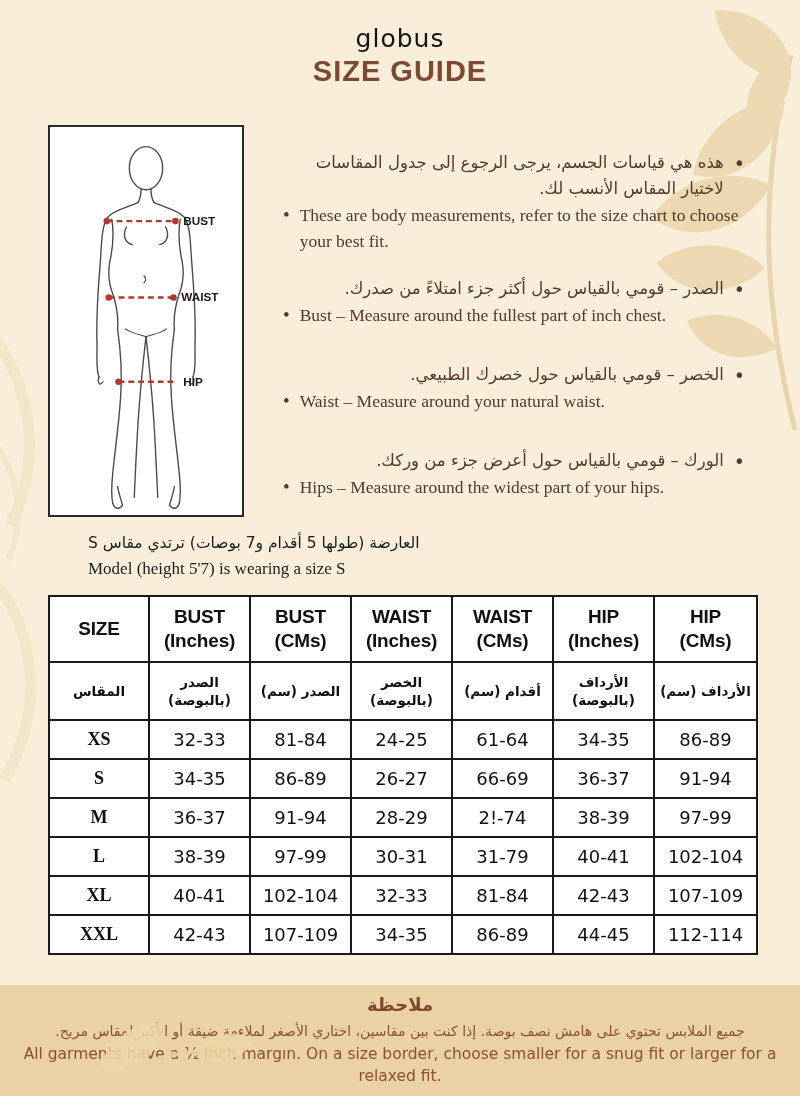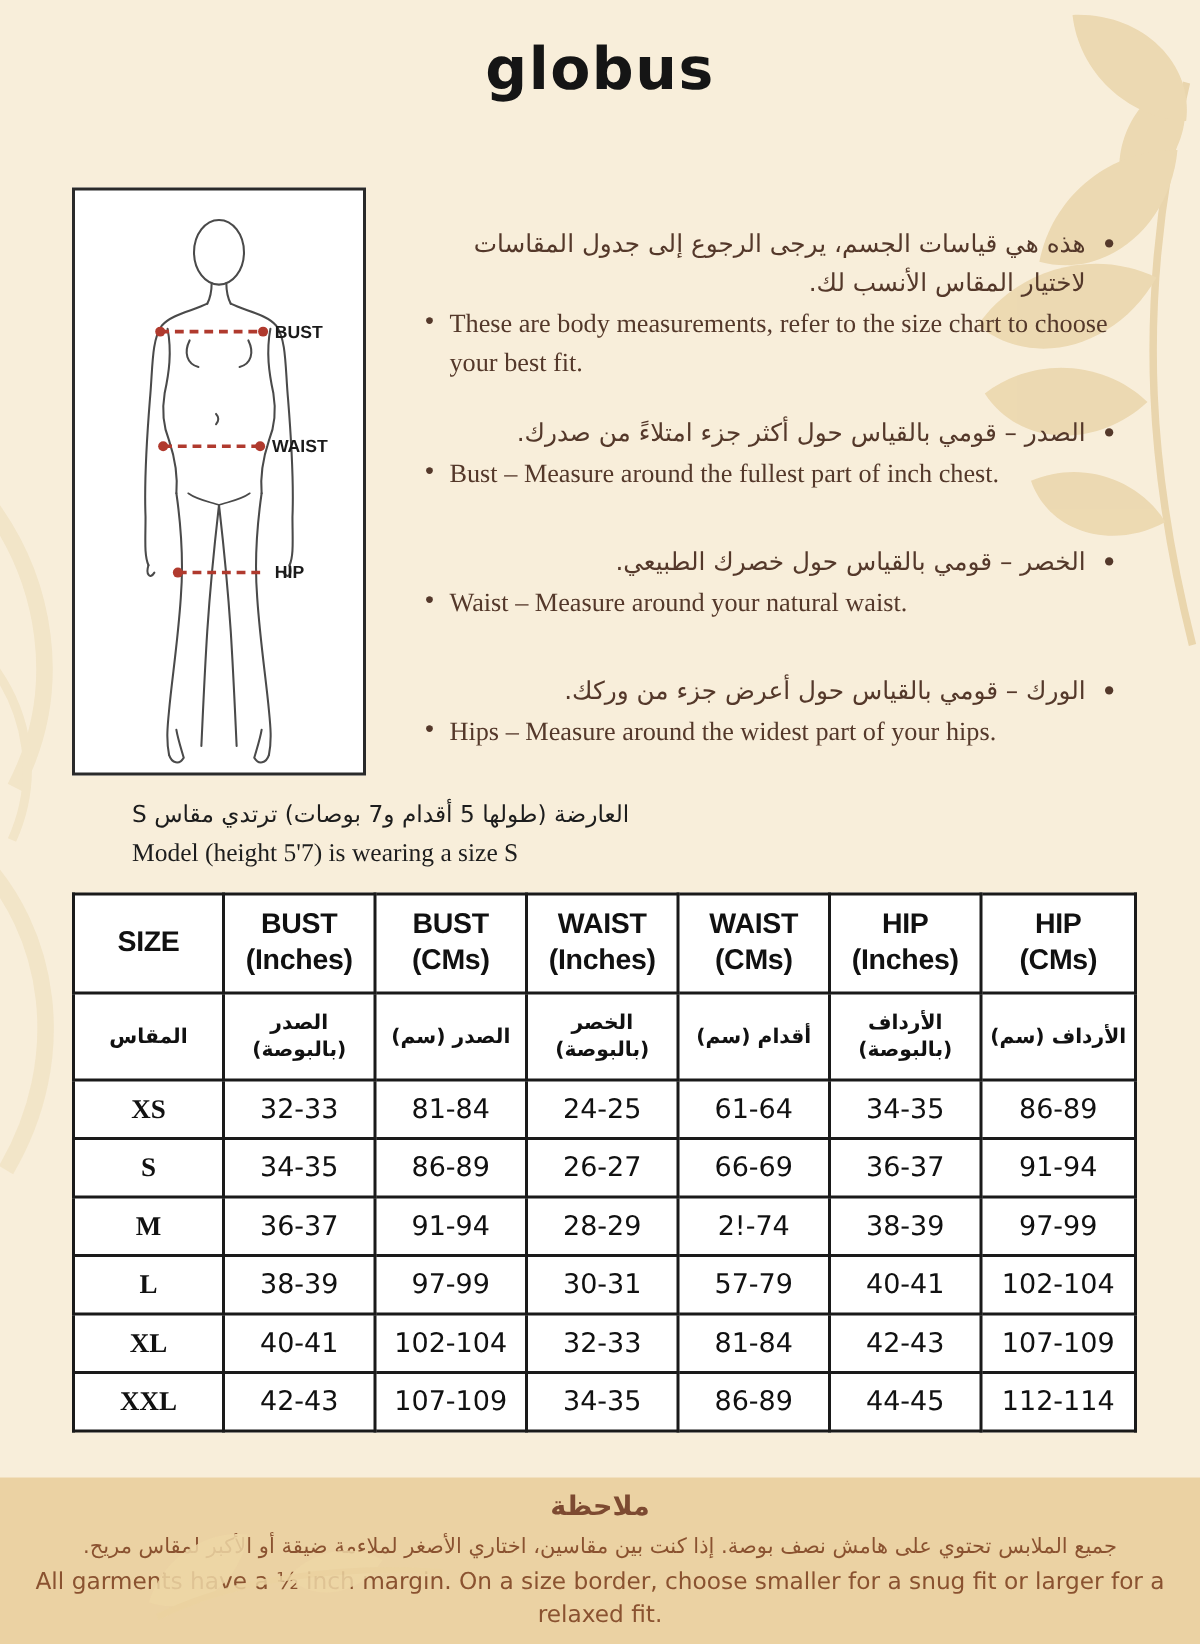--- a/index.html
+++ b/index.html
@@ -12,21 +12,21 @@
   }
   .decor { position:absolute; pointer-events:none; }
   .decor-topright { top:0; right:0; z-index:0; }
   .decor-left { left:0; top:290px; z-index:0; }
   .decor-bottomleft { left:95px; top:948px; z-index:3; }
 
   
   .header { position:absolute; top:24px; left:0; width:800px; text-align:center; z-index:2; }
   .brand {
     font-family:"DejaVu Sans", sans-serif;
-    font-size:39px; font-weight:700; color:#151515; letter-spacing:1px;
+    font-size:25px; font-weight:400; color:#151515; letter-spacing:1px;
   }
   .guide-title {
     font-family:"Liberation Sans", sans-serif;
     font-size:29px; font-weight:bold; color:#7d4a31; letter-spacing:1px; margin-top:2px;
   }
 
   
   .figure-box {
     position:absolute; left:48px; top:125px; width:196px; height:392px;
     background:#ffffff; border:2px solid #2a2a2a; z-index:2;
@@ -103,20 +103,21 @@
 <svg class="decor decor-bottomleft" width="220" height="140" viewBox="0 0 220 140">
   <g fill="#eed7a6" opacity="0.85">
     <path transform="translate(70,75) rotate(-28) scale(0.9)" d="M0,0 C-26,-18 -64,-14 -88,10 C-64,36 -22,30 0,0 Z"></path>
     <path transform="translate(160,92) rotate(-4) scale(0.72)" d="M0,0 C-26,-18 -64,-14 -88,10 C-64,36 -22,30 0,0 Z"></path>
     <path d="M10,130 C60,105 130,95 200,100" stroke="#ebd3a0" stroke-width="4" fill="none"></path>
   </g>
 </svg>
 
 <div class="header">
   <div class="brand">globus</div>
+  <div class="guide-title">SIZE GUIDE</div>
 </div>
 
 <div class="figure-box">
   <svg viewBox="0 0 196 392">
     <g stroke="#4a4a4a" stroke-width="1.4" fill="none" stroke-linecap="round">
       <ellipse cx="98" cy="40" rx="17" ry="22"></ellipse>
       <path d="M93,61 C93,67 92,71 90,75"></path>
       <path d="M103,61 C103,67 104,71 106,75"></path>
       <path d="M90,75 C80,80 66,82 59,90 C52,100 53,118 51,140 C49,165 47,195 48,220 C48,236 47,246 50,253"></path>
       <path d="M106,75 C116,80 130,82 137,90 C144,100 143,118 145,140 C147,165 149,195 148,220 C148,236 149,246 146,253"></path>
@@ -294,21 +295,21 @@
         <td class="value-cell">28-29</td>
         <td class="value-cell">2!-74</td>
         <td class="value-cell">38-39</td>
         <td class="value-cell">97-99</td>
       </tr>
       <tr>
         <td class="size-cell">L</td>
         <td class="value-cell">38-39</td>
         <td class="value-cell">97-99</td>
         <td class="value-cell">30-31</td>
-        <td class="value-cell">57-79</td>
+        <td class="value-cell">31-79</td>
         <td class="value-cell">40-41</td>
         <td class="value-cell">102-104</td>
       </tr>
       <tr>
         <td class="size-cell">XL</td>
         <td class="value-cell">40-41</td>
         <td class="value-cell">102-104</td>
         <td class="value-cell">32-33</td>
         <td class="value-cell">81-84</td>
         <td class="value-cell">42-43</td>

